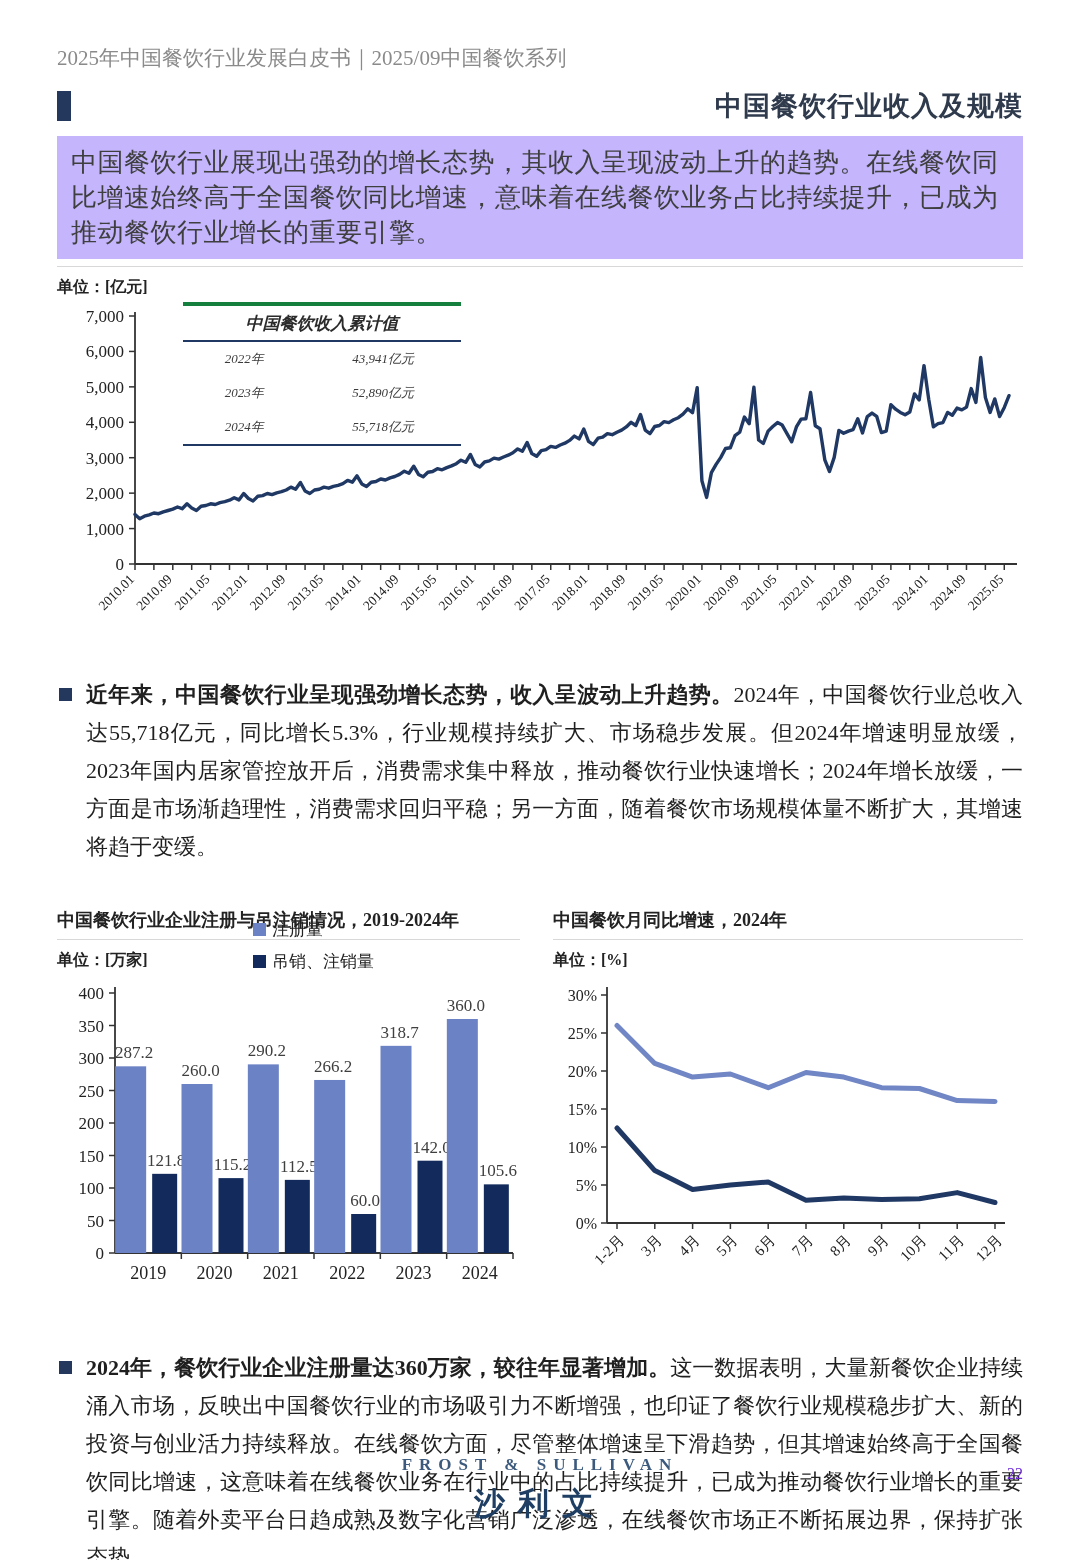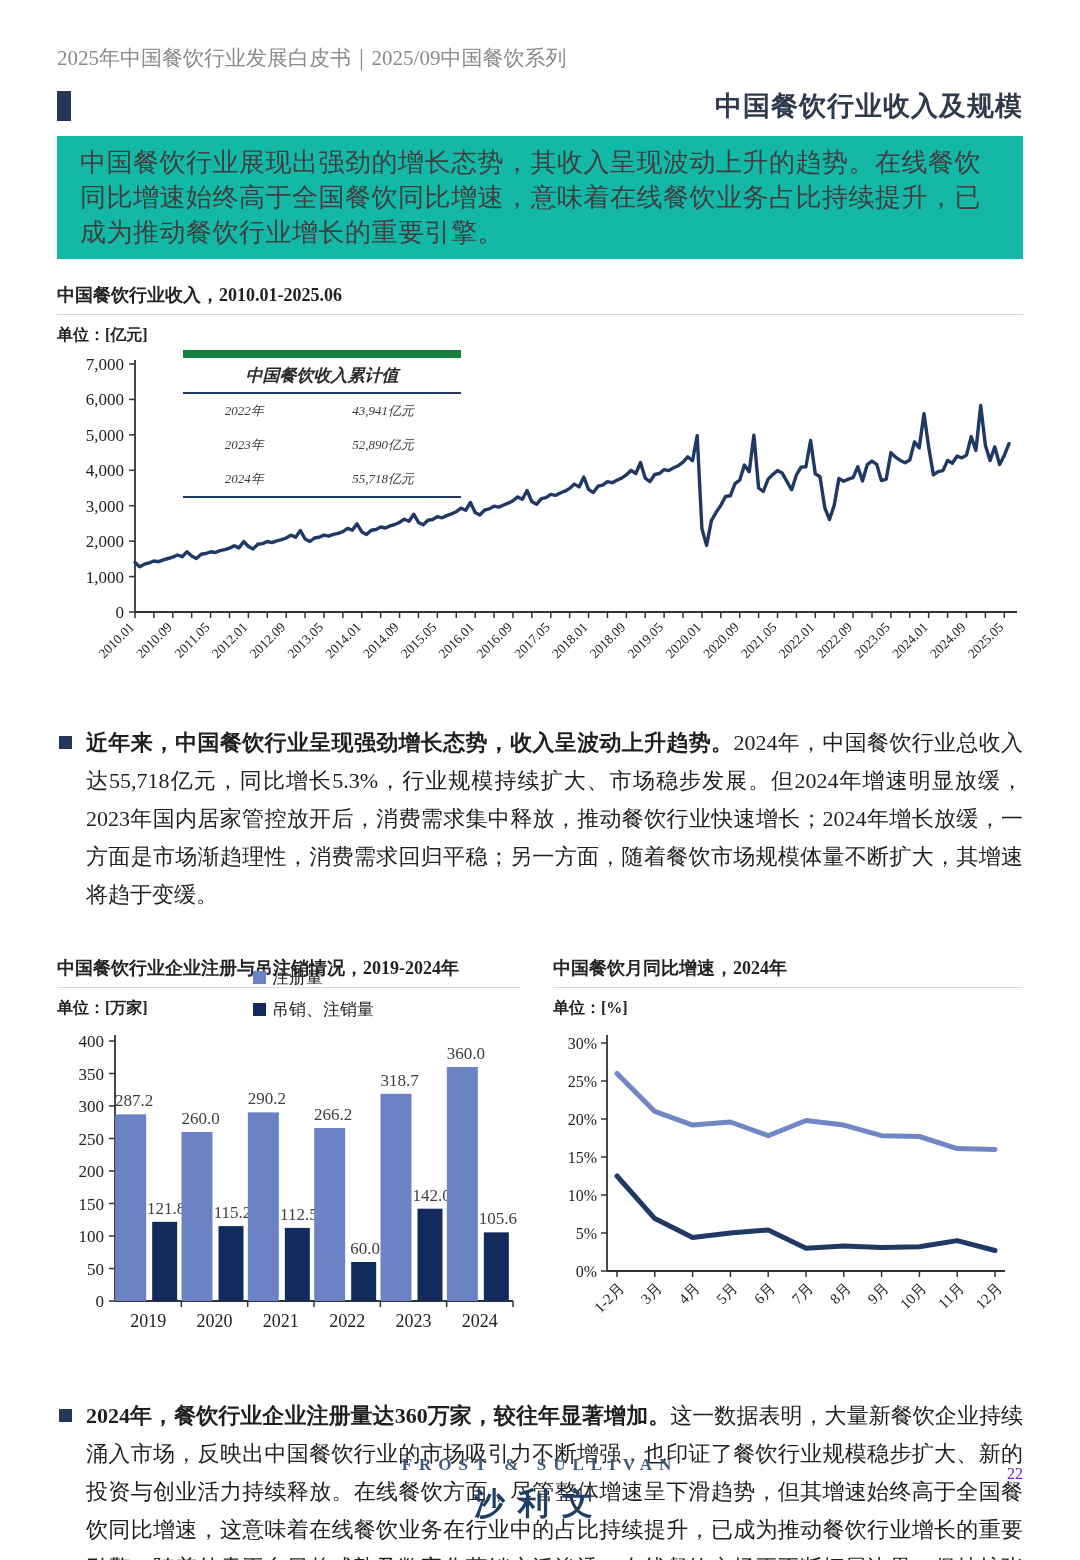--- a/index.html
+++ b/index.html
@@ -7,30 +7,30 @@
        font-family:"Liberation Serif","DejaVu Serif",serif;color:#262626;}
   .page{padding:44px 57px 0 57px;position:relative;}
   
   .hdr{display:flex;font-size:21px;color:#8a8a8a;
        font-family:"Liberation Serif","DejaVu Serif",serif;}
   
   .title-row{display:flex;align-items:center;margin-top:16px;justify-content:space-between;}
   .title-block{width:14px;height:30px;background:#24385e;margin-right:16px;flex:none;}
   .title-row h1{margin:0;font-size:27px;font-weight:bold;color:#2f3b4d;letter-spacing:1px;}
   
-  .highlight{margin-top:12px;background:#14b8a6;color:#3f3f3f;font-size:26px;
-             line-height:35px;padding:9px 23px;letter-spacing:0.5px;}
+  .highlight{margin-top:12px;background:#c4b5fd;color:#3f3f3f;font-size:26px;
+             line-height:35px;padding:9px 14px;letter-spacing:0.5px;}
   
   .chart-title{font-size:18px;font-weight:bold;color:#222;margin-top:24px;}
   .rule{border-top:1px solid #d8d8d8;margin-top:7px;}
   .unit{font-size:16px;font-weight:bold;color:#222;margin-top:10px;}
   .c1wrap{position:relative;margin-top:4px;}
   
   .inset{position:absolute;left:126px;top:0px;width:278px;background:rgba(255,255,255,.92);
-         border-top:8px solid #15803d;border-bottom:2px solid #1f3864;color:#3c3c3c;}
+         border-top:4px solid #15803d;border-bottom:2px solid #1f3864;color:#3c3c3c;}
   .inset .t{font-size:17px;font-weight:bold;font-style:italic;text-align:center;
             padding:6px 0 5px 0;border-bottom:2px solid #1f3864;color:#2b2b2b;}
   .inset .r{display:flex;font-style:italic;font-size:13px;padding:8px 0;}
   .inset .r .y{width:44%;text-align:center;}
   .inset .r .v{width:56%;text-align:center;}
   
   .bullet{display:flex;margin-top:22px;}
   .bsq{flex:none;width:13px;height:13px;background:#24385e;margin:12px 14px 0 2px;}
   .bullet p{margin:0;font-size:22px;line-height:38px;color:#1f1f1f;text-align:justify;}
   .bullet b{font-weight:bold;}
@@ -63,21 +63,20 @@
   </div>
 
   <div class="title-row">
     <span class="title-block"></span>
     <h1>中国餐饮行业收入及规模</h1>
   </div>
 
   <div class="highlight">中国餐饮行业展现出强劲的增长态势，其收入呈现波动上升的趋势。在线餐饮同比增速始终高于全国餐饮同比增速，意味着在线餐饮业务占比持续提升，已成为推动餐饮行业增长的重要引擎。</div>
 
   <div>
-    <div class="chart-title">中国餐饮行业收入，2010.01-2025.06</div>
     <div class="rule"></div>
     <div class="unit">单位：[亿元]</div>
     <div class="c1wrap">
       <svg id="chart1" width="966" height="348">
           <line x1="78" y1="10" x2="78" y2="262" stroke="#333333" stroke-width="1.8"></line>
           <line x1="78" y1="262" x2="960" y2="262" stroke="#333333" stroke-width="1.8"></line>
           <line x1="72" y1="262" x2="78" y2="262" stroke="#333333" stroke-width="1.5"></line>
           <text x="67" y="268" text-anchor="end" font-size="17" fill="#222">0</text>
           <line x1="72" y1="226.57142857142858" x2="78" y2="226.57142857142858" stroke="#333333" stroke-width="1.5"></line>
           <text x="67" y="232.57142857142858" text-anchor="end" font-size="17" fill="#222">1,000</text>

